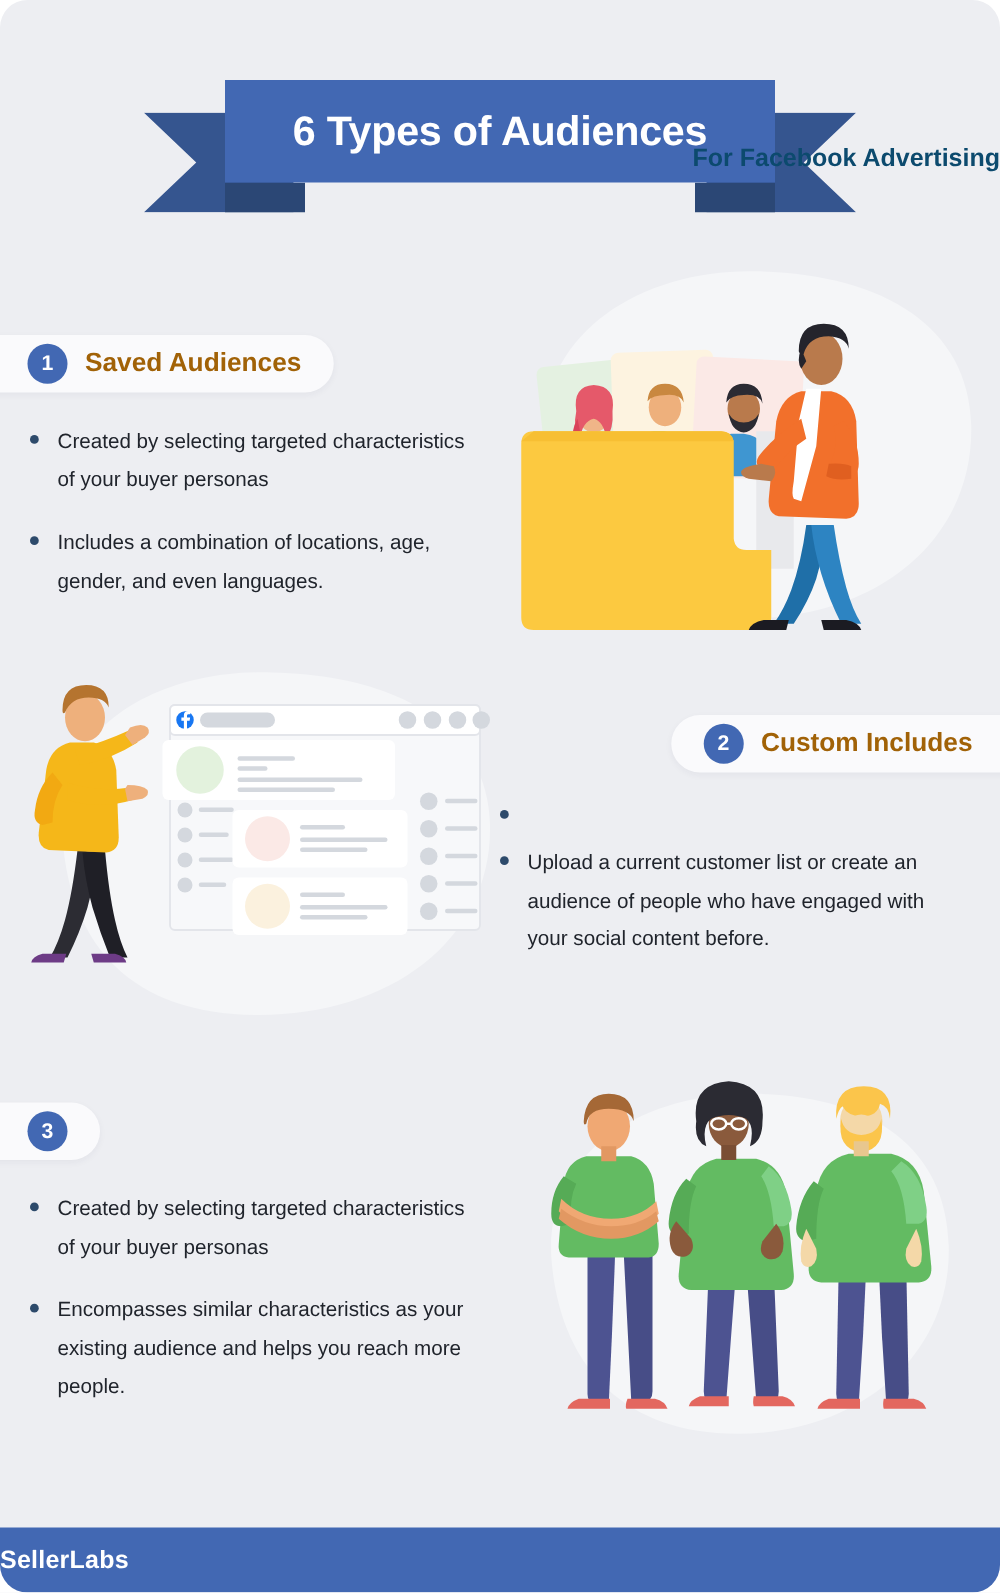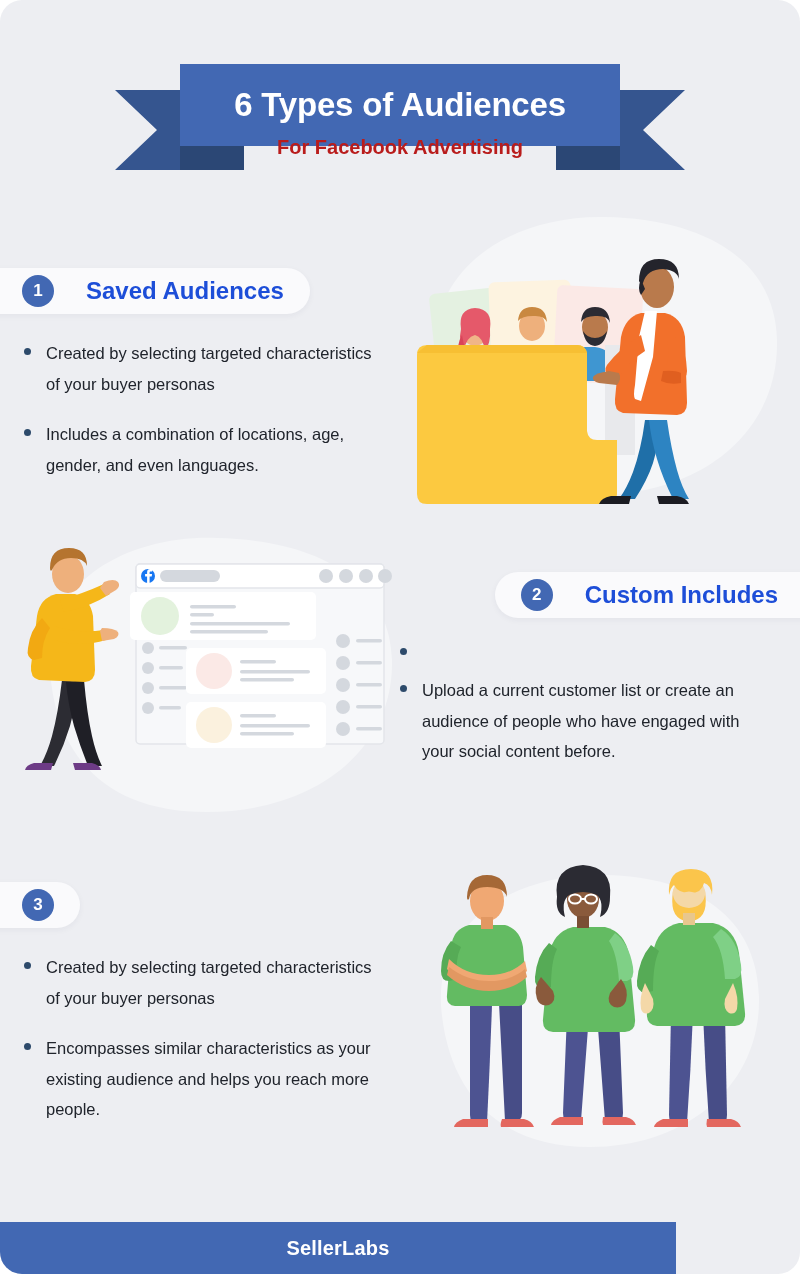--- a/index.html
+++ b/index.html
@@ -60,23 +60,23 @@
   }
   .ribbon-title {
     color: #ffffff;
     font-size: 33px;
     font-weight: bold;
     letter-spacing: -0.2px;
     white-space: nowrap;
   }
   .ribbon-subtitle {
     position: absolute;
-    left: 0; right: 0; top: 136px;
-    text-align: center;
-    color: #b91c1c;
+    left: 0; right: 0; top: 116px;
+    text-align: right;
+    color: #0c4a6e;
     font-size: 20px;
     font-weight: bold;
   }
 
   
   .badge {
     position: absolute;
     height: 46px;
     background: #fafafc;
     display: flex;
@@ -101,24 +101,24 @@
     background: #4268b3;
     color: #fff;
     font-size: 17px;
     font-weight: bold;
     display: flex;
     align-items: center;
     justify-content: center;
     flex: none;
   }
   .badge-label {
-    margin-left: 32px;
-    font-size: 24px;
+    margin-left: 14px;
+    font-size: 21px;
     font-weight: bold;
-    color: #1d4ed8;
+    color: #a16207;
     white-space: nowrap;
   }
 
   
   .bullets { position: absolute; }
   .bullet-row {
     display: flex;
     margin-bottom: 20px;
   }
   .bullet-dot {
@@ -132,25 +132,25 @@
   .bullet-text {
     font-size: 16.5px;
     line-height: 1.85;
     color: #20242c;
   }
 
   
   .footer {
     position: absolute;
     left: 0; bottom: 0;
-    width: 676px; height: 52px;
+    width: 800px; height: 52px;
     background: #4268b3;
     display: flex;
     align-items: center;
-    justify-content: center;
+    justify-content: flex-start;
   }
   .footer-text {
     color: #ffffff;
     font-size: 20px;
     font-weight: bold;
     letter-spacing: 0.2px;
   }
 
   svg { display: block; }
 </style>

